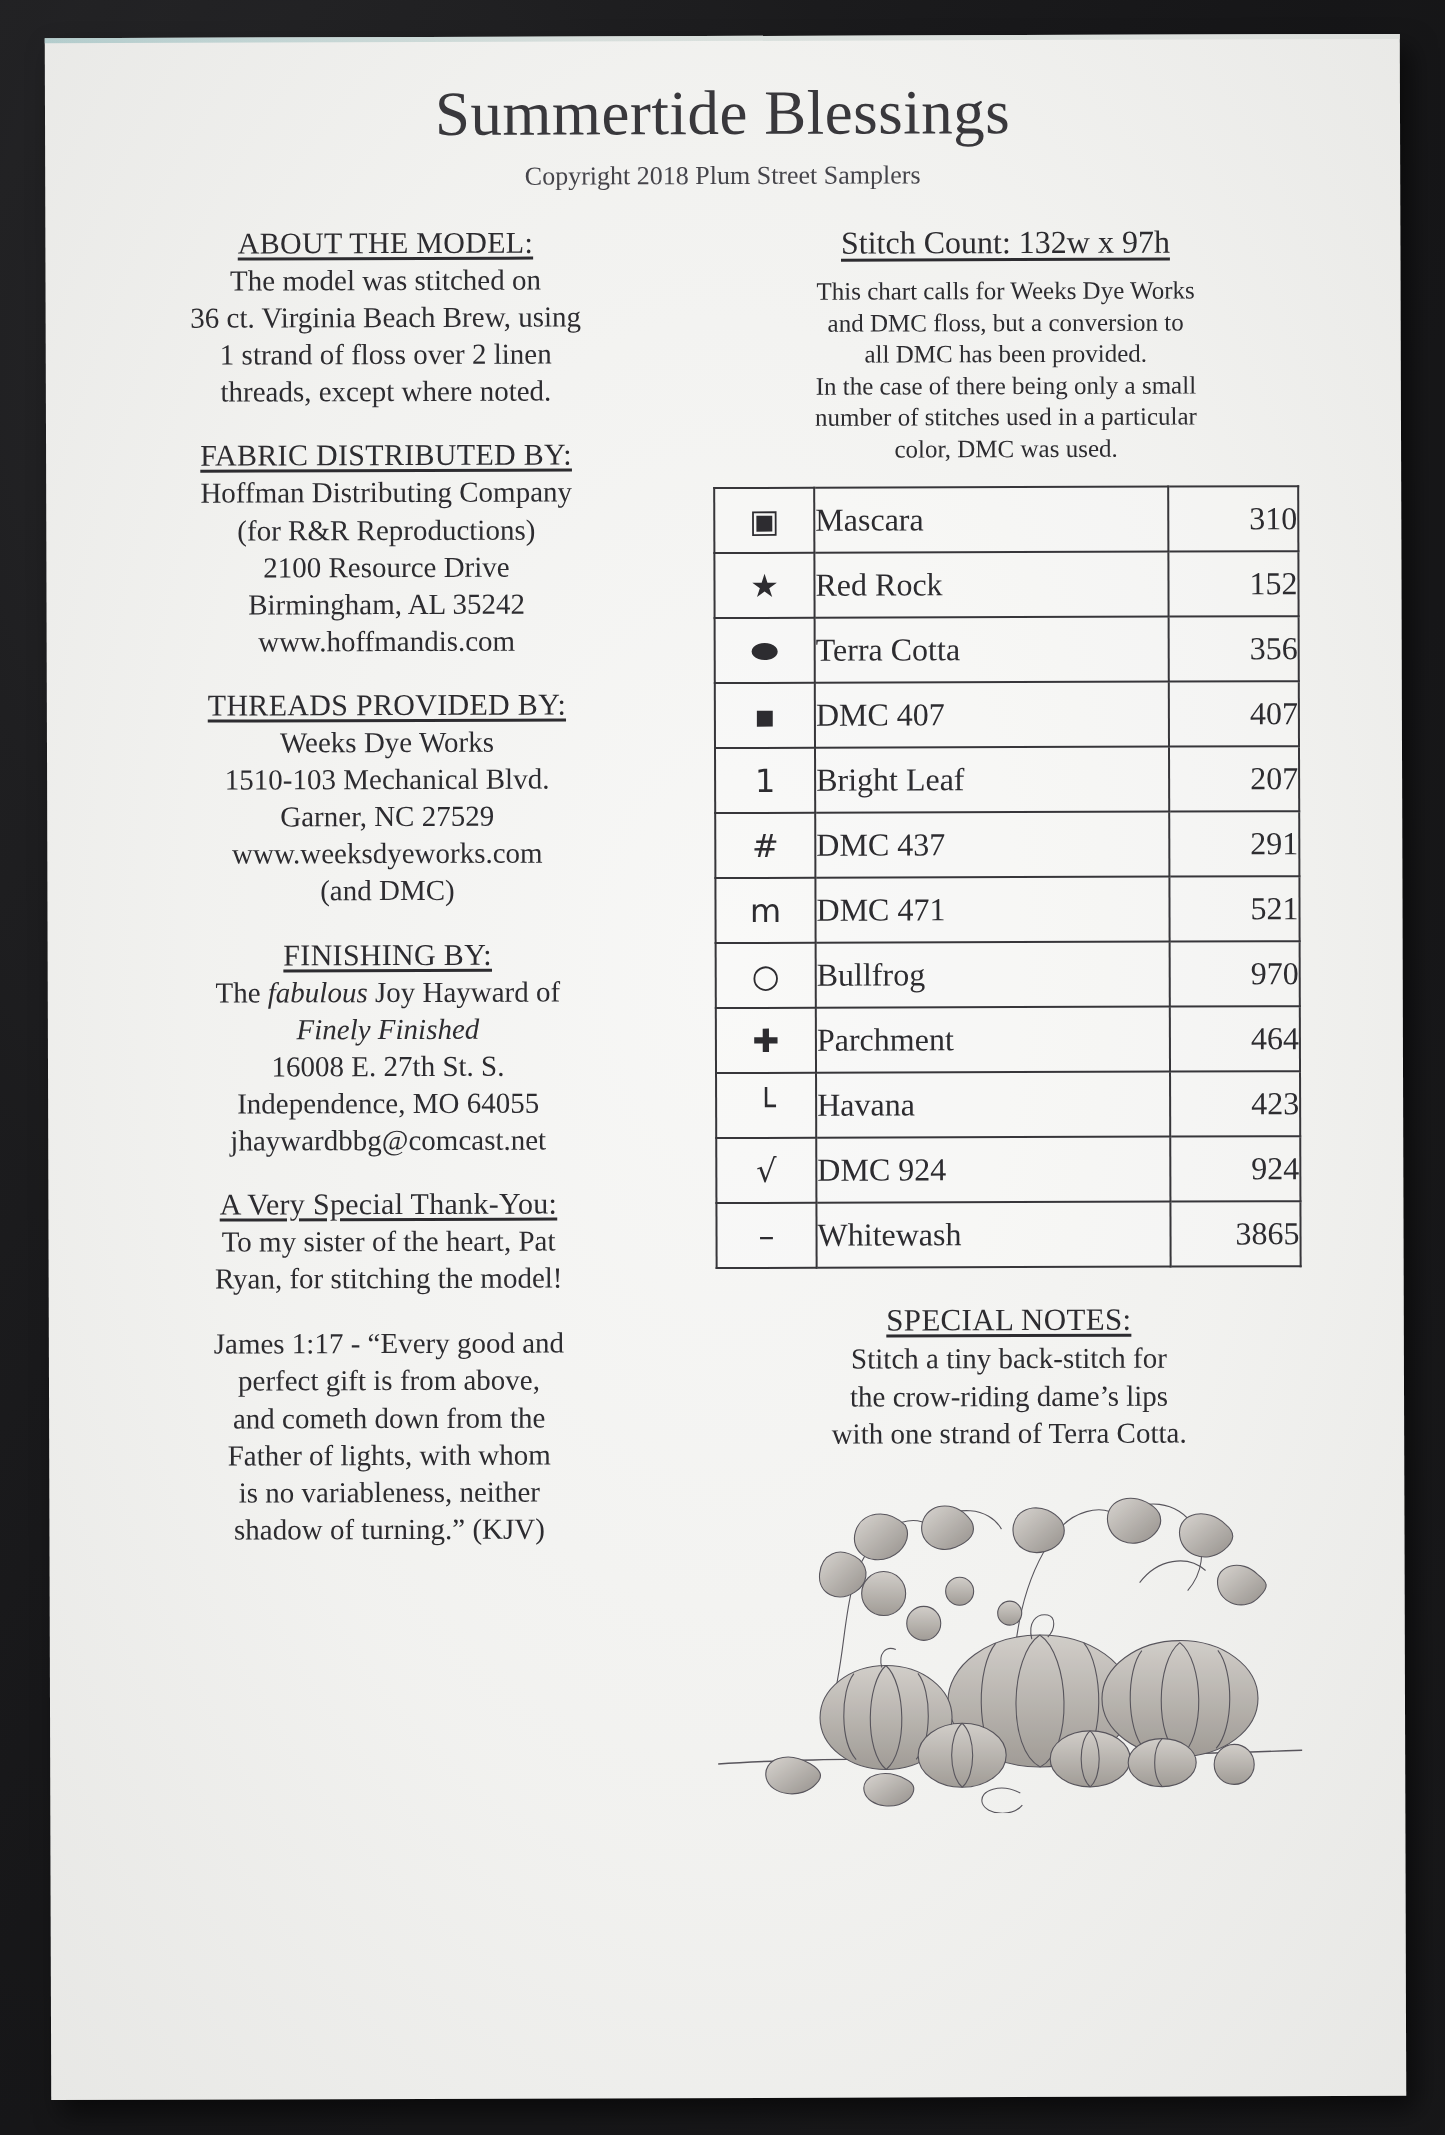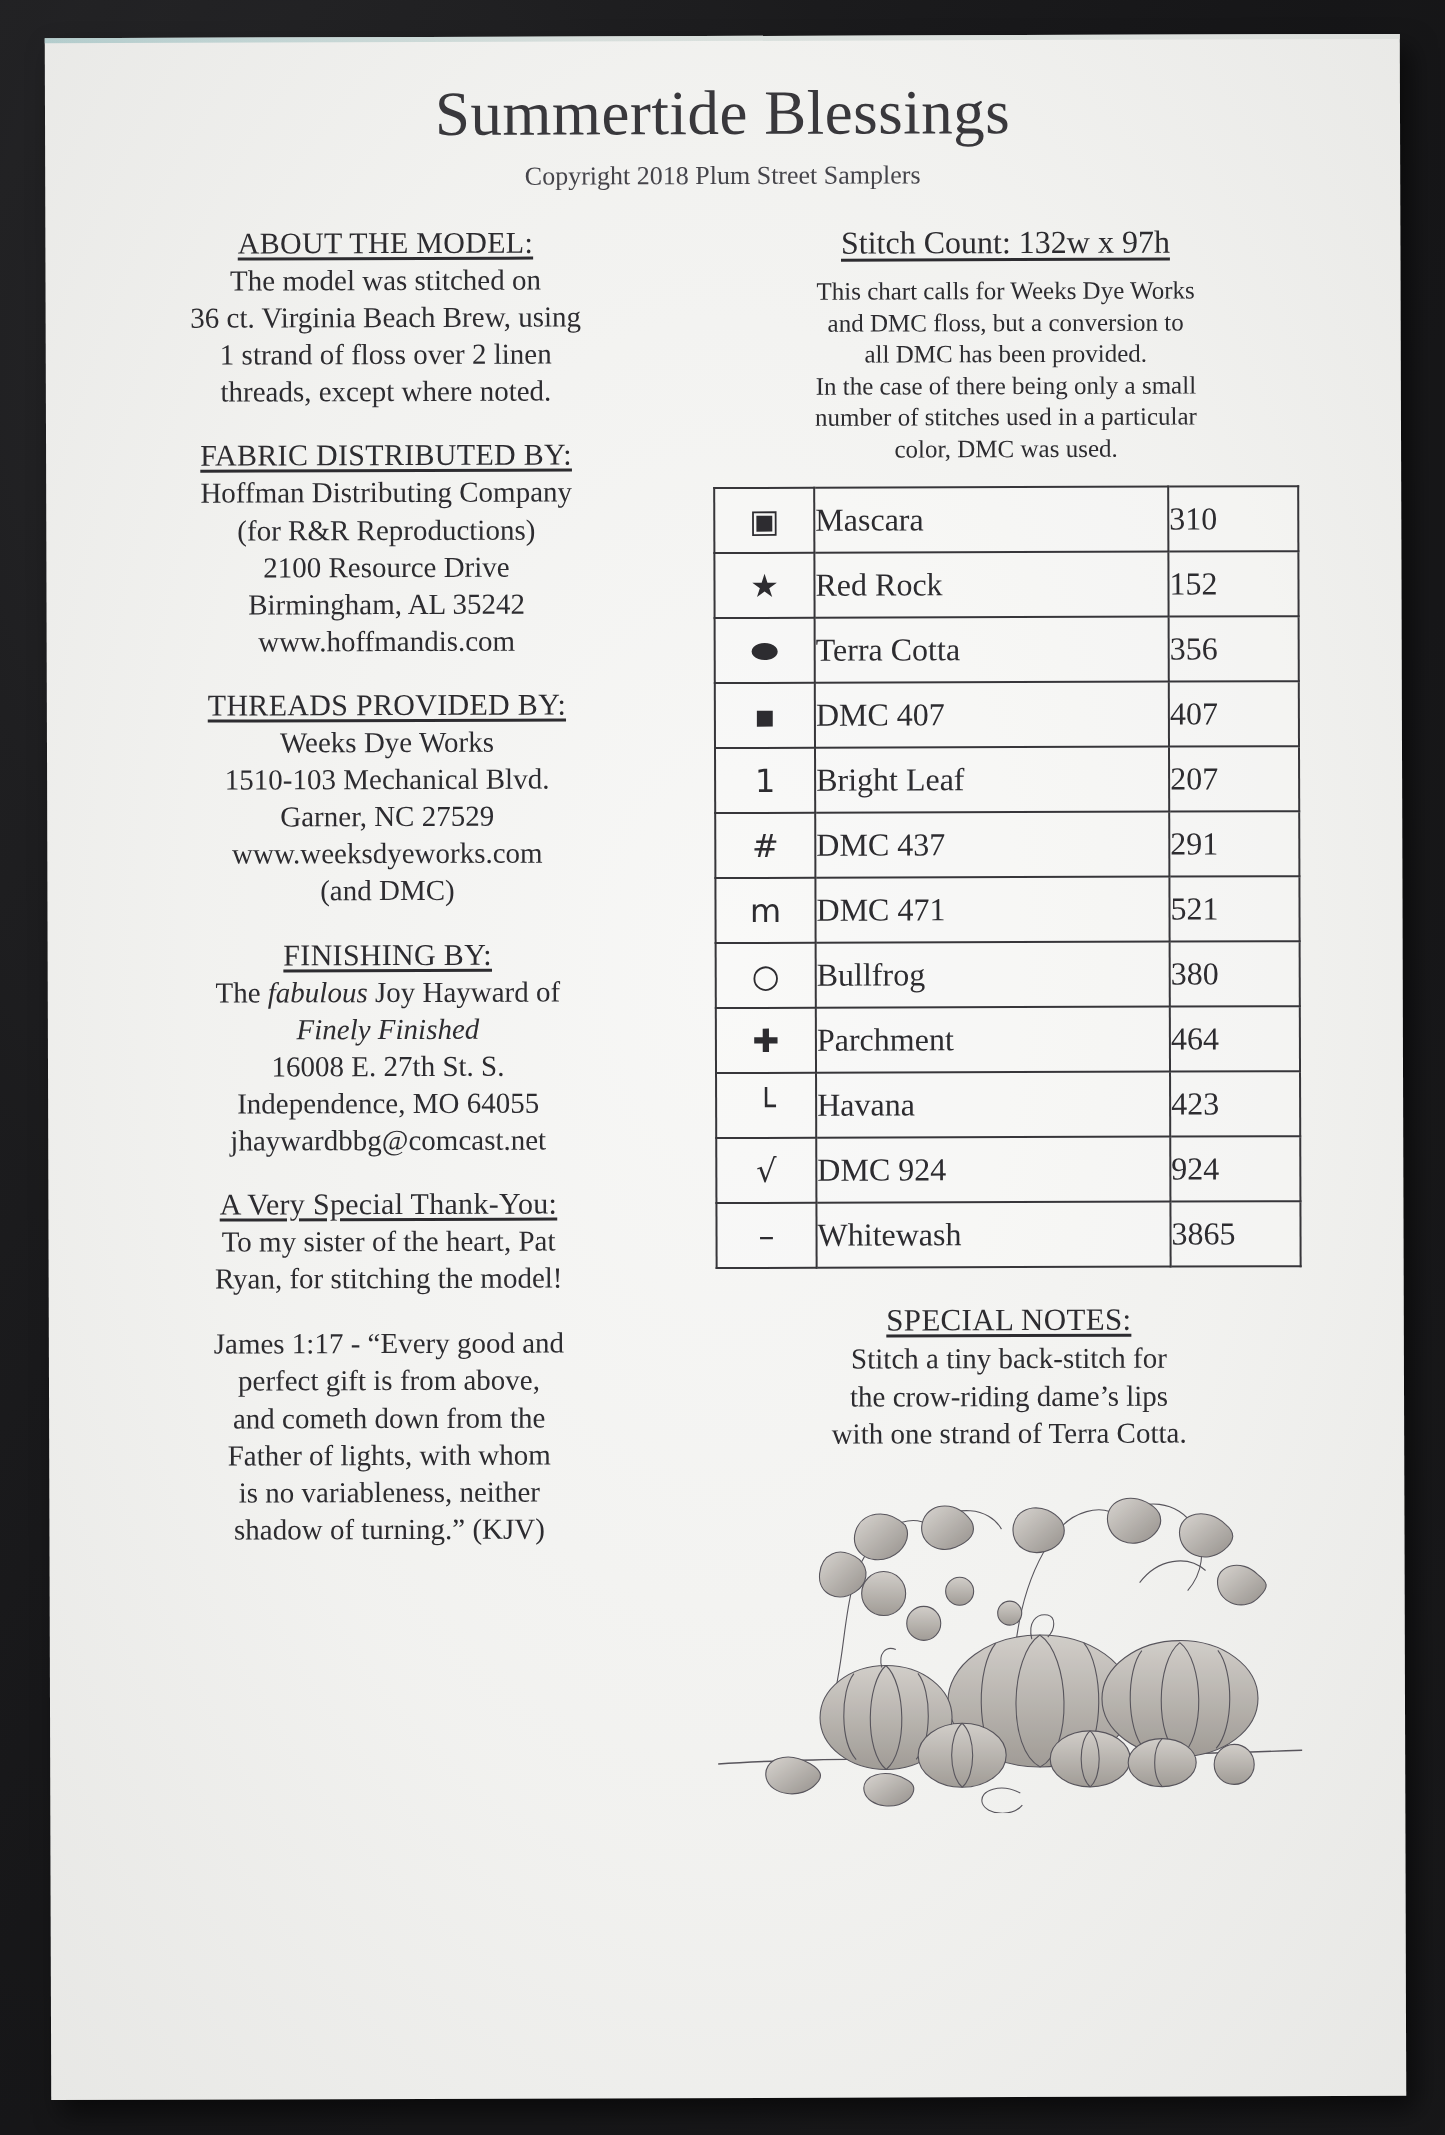--- a/index.html
+++ b/index.html
@@ -140,21 +140,21 @@
     text-align: center;
     font-family: "DejaVu Sans", sans-serif;
     font-size: 26px;
   }
   td.nm {
     padding-left: 16px;
     font-size: 33px;
   }
   td.num {
     width: 128px;
-    text-align: left;
+    text-align: right;
     font-size: 33px;
   }
 
   .special {
     margin-top: 34px;
     text-align: center;
   }
   .special .hd { font-size: 31px; }
   .special .ln { font-size: 29px; line-height: 1.3; }
 
@@ -280,21 +280,21 @@
               <td class="num">291</td>
             </tr>
             <tr>
               <td class="sym">m</td>
               <td class="nm">DMC 471</td>
               <td class="num">521</td>
             </tr>
             <tr>
               <td class="sym">○</td>
               <td class="nm">Bullfrog</td>
-              <td class="num">380</td>
+              <td class="num">970</td>
             </tr>
             <tr>
               <td class="sym">✚</td>
               <td class="nm">Parchment</td>
               <td class="num">464</td>
             </tr>
             <tr>
               <td class="sym">└</td>
               <td class="nm">Havana</td>
               <td class="num">423</td>

